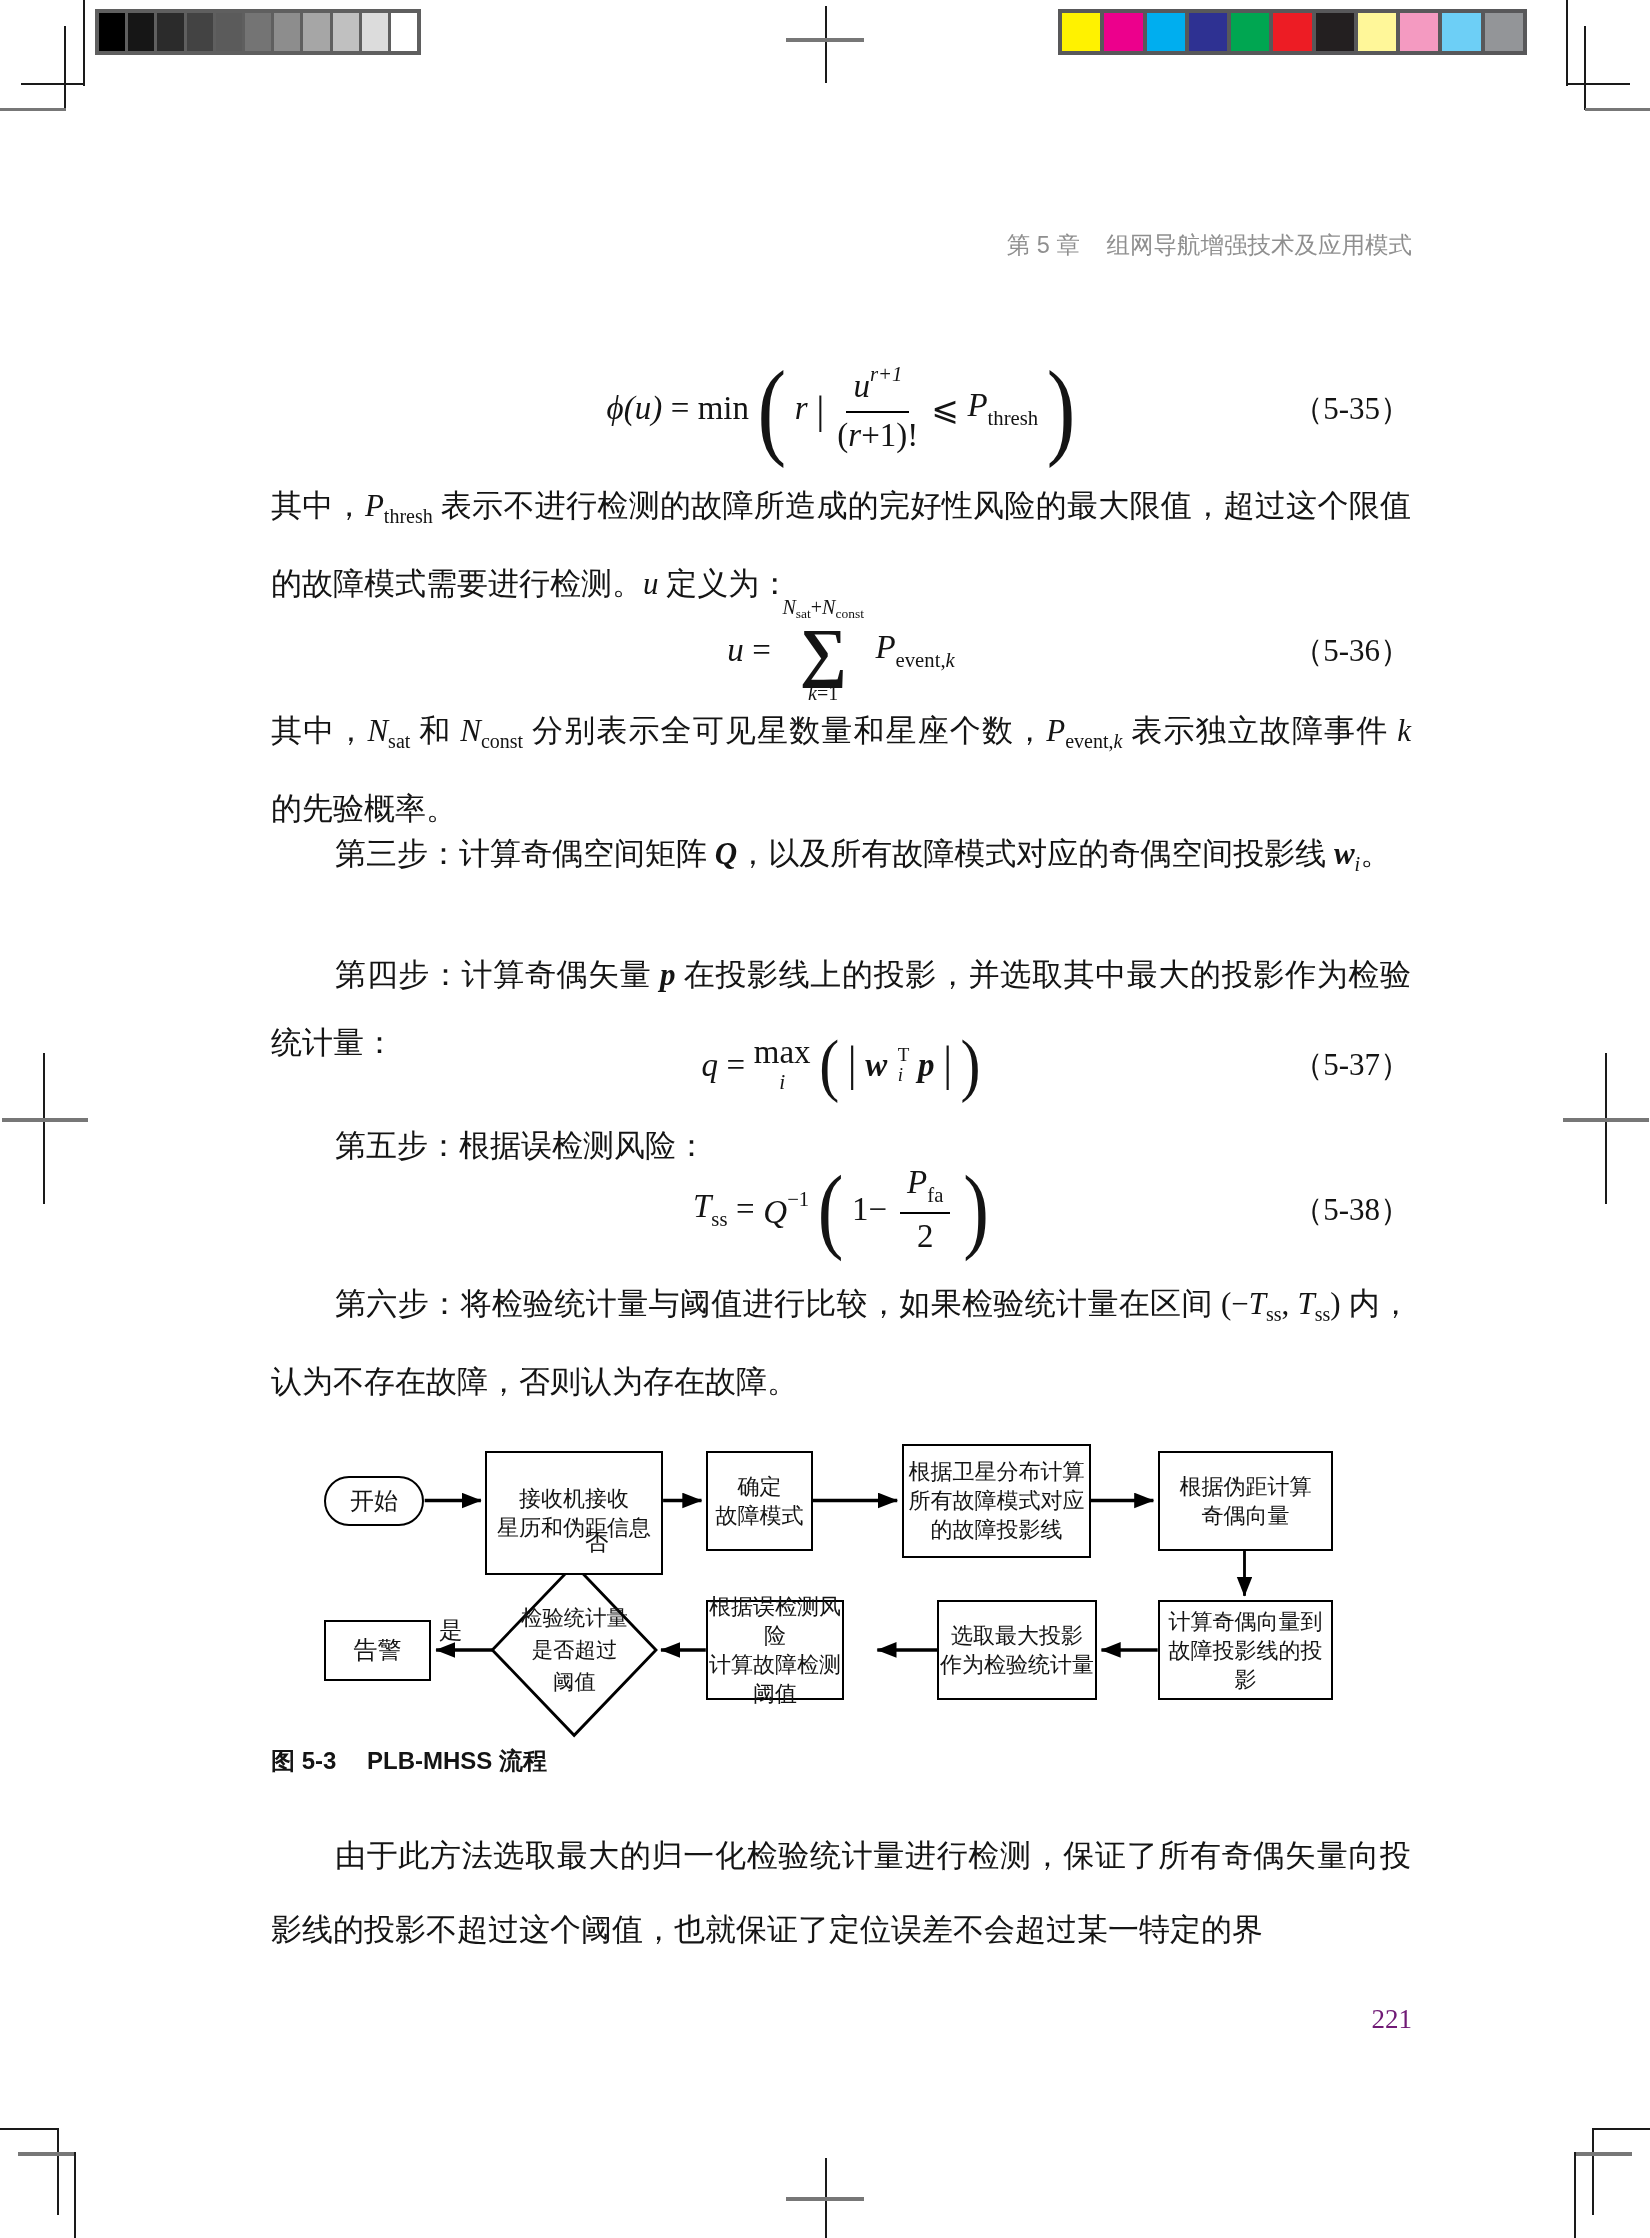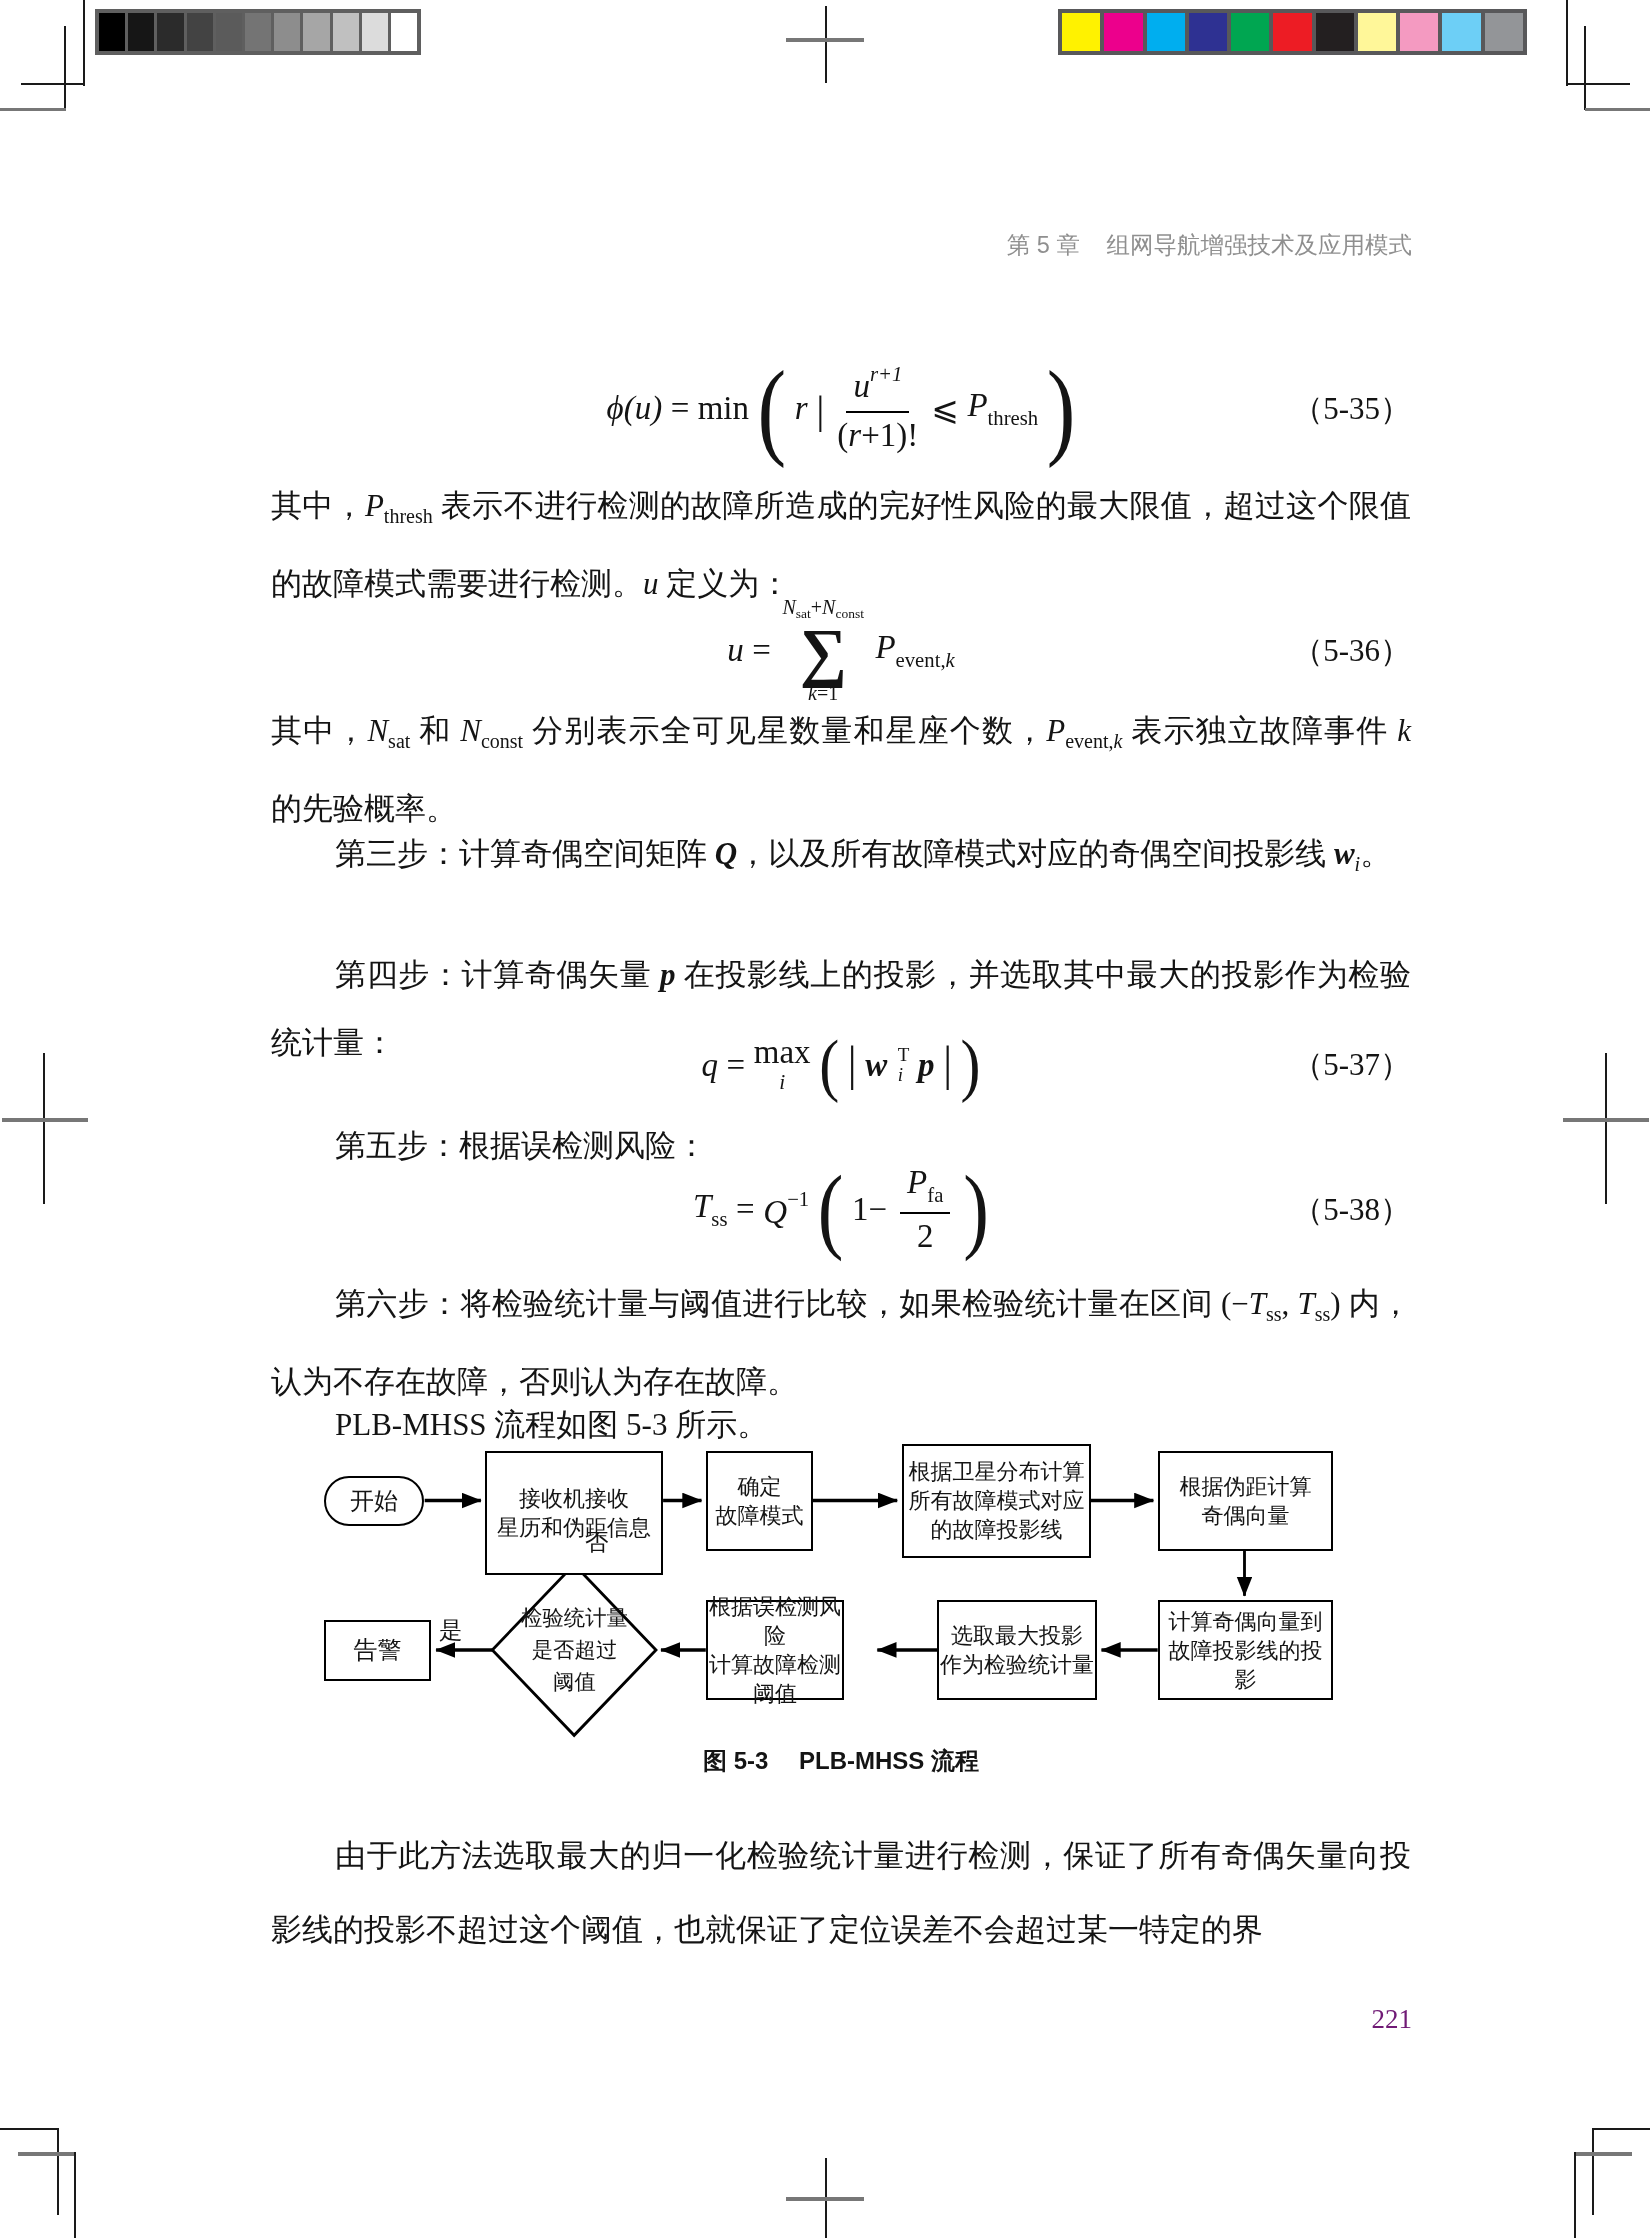--- a/index.html
+++ b/index.html
@@ -66,21 +66,21 @@
   .flowchart { position:absolute; left:271px; top:1440px; width:1140px; height:306px; }
   .flowchart svg { position:absolute; left:0; top:0; }
   .fc-box { position:absolute; border:2.1px solid #000; background:#fff; display:flex; align-items:center;
             justify-content:center; text-align:center; white-space:pre-line;
             font-size:22px; line-height:29px; }
   .fc-start { border-radius:27px; font-size:24px; }
   .fc-decision-label { position:absolute; display:flex; align-items:center; justify-content:center;
             text-align:center; white-space:pre-line; font-size:21.4px; line-height:32px; }
   .fc-edge-label { position:absolute; font-size:23.5px; }
 
-  .fig-caption { position:absolute; left:271px; top:1745px; width:1140px; text-align:center;
+  .fig-caption { position:absolute; left:271px; top:1745px; width:1140px; text-align:left;
                  font-family:"Liberation Sans","DejaVu Sans",sans-serif; font-weight:bold; font-size:24px; }
   .fig-caption span + span { margin-left:24px; }
 </style>
 </head>
 <body>
 
 <div class="page">
 
   <div>
     <div class="mk" style="left:83px;top:0;width:2.1px;height:86px"></div>
@@ -205,21 +205,20 @@
     <span>1−</span>
     <span class="frac">
       <span class="fnum"><span class="mi">P</span><span class="msub">fa</span></span>
       <span class="fden">2</span>
     </span>
     <span class="bp3">)</span>
     <span class="eq-tag">（5-38）</span>
   </div>
 
   <div class="para indent" style="top:1270px"><span class="seg-t">第六步：将检验统计量与阈值进行比较，如果检验统计量在区间 (−</span><span class="seg-i">T</span><span class="seg-sub">ss</span><span class="seg-t">, </span><span class="seg-i">T</span><span class="seg-sub">ss</span><span class="seg-t">) 内，认为不存在故障，否则认为存在故障。</span></div>
-  <div class="para indent" style="top:1391px"><span class="seg-t">PLB-MHSS 流程如图 5-3 所示。</span></div>
 
   <div class="flowchart">
     <svg width="1140" height="306" viewBox="0 0 1600 430">
       <defs>
         <marker id="ah" markerWidth="30" markerHeight="24" refX="27" refY="11" orient="auto" markerUnits="userSpaceOnUse">
           <path d="M0,0 L28,11 L0,22 z" fill="#000"></path>
         </marker>
       </defs>
       <line x1="215" y1="85" x2="294" y2="85" stroke="#000" stroke-width="5" marker-end="url(#ah)"></line>
       <line x1="550" y1="85" x2="604" y2="85" stroke="#000" stroke-width="5" marker-end="url(#ah)"></line>

